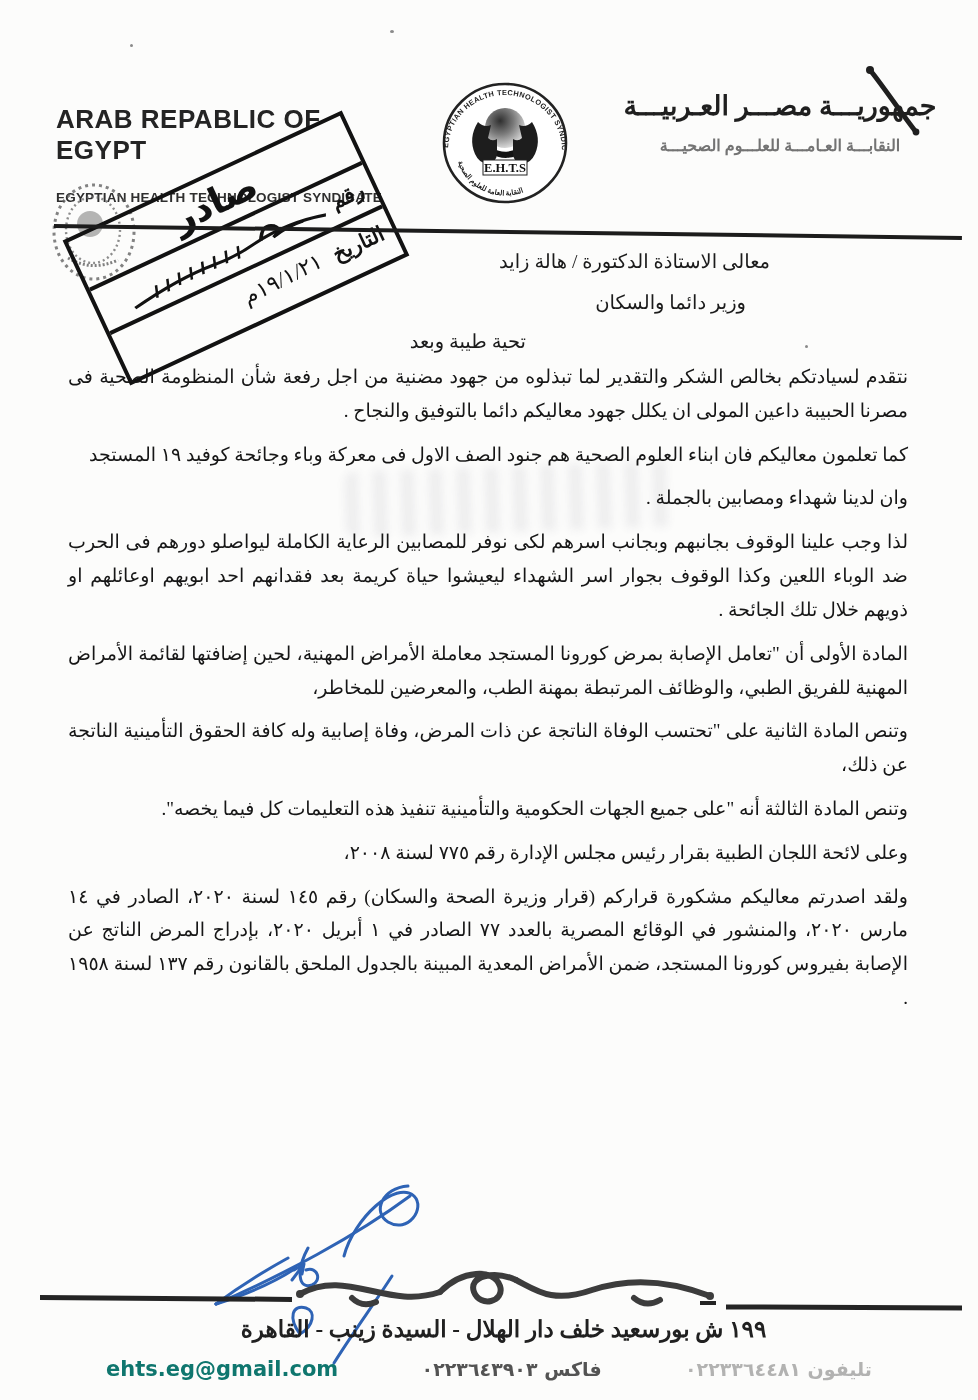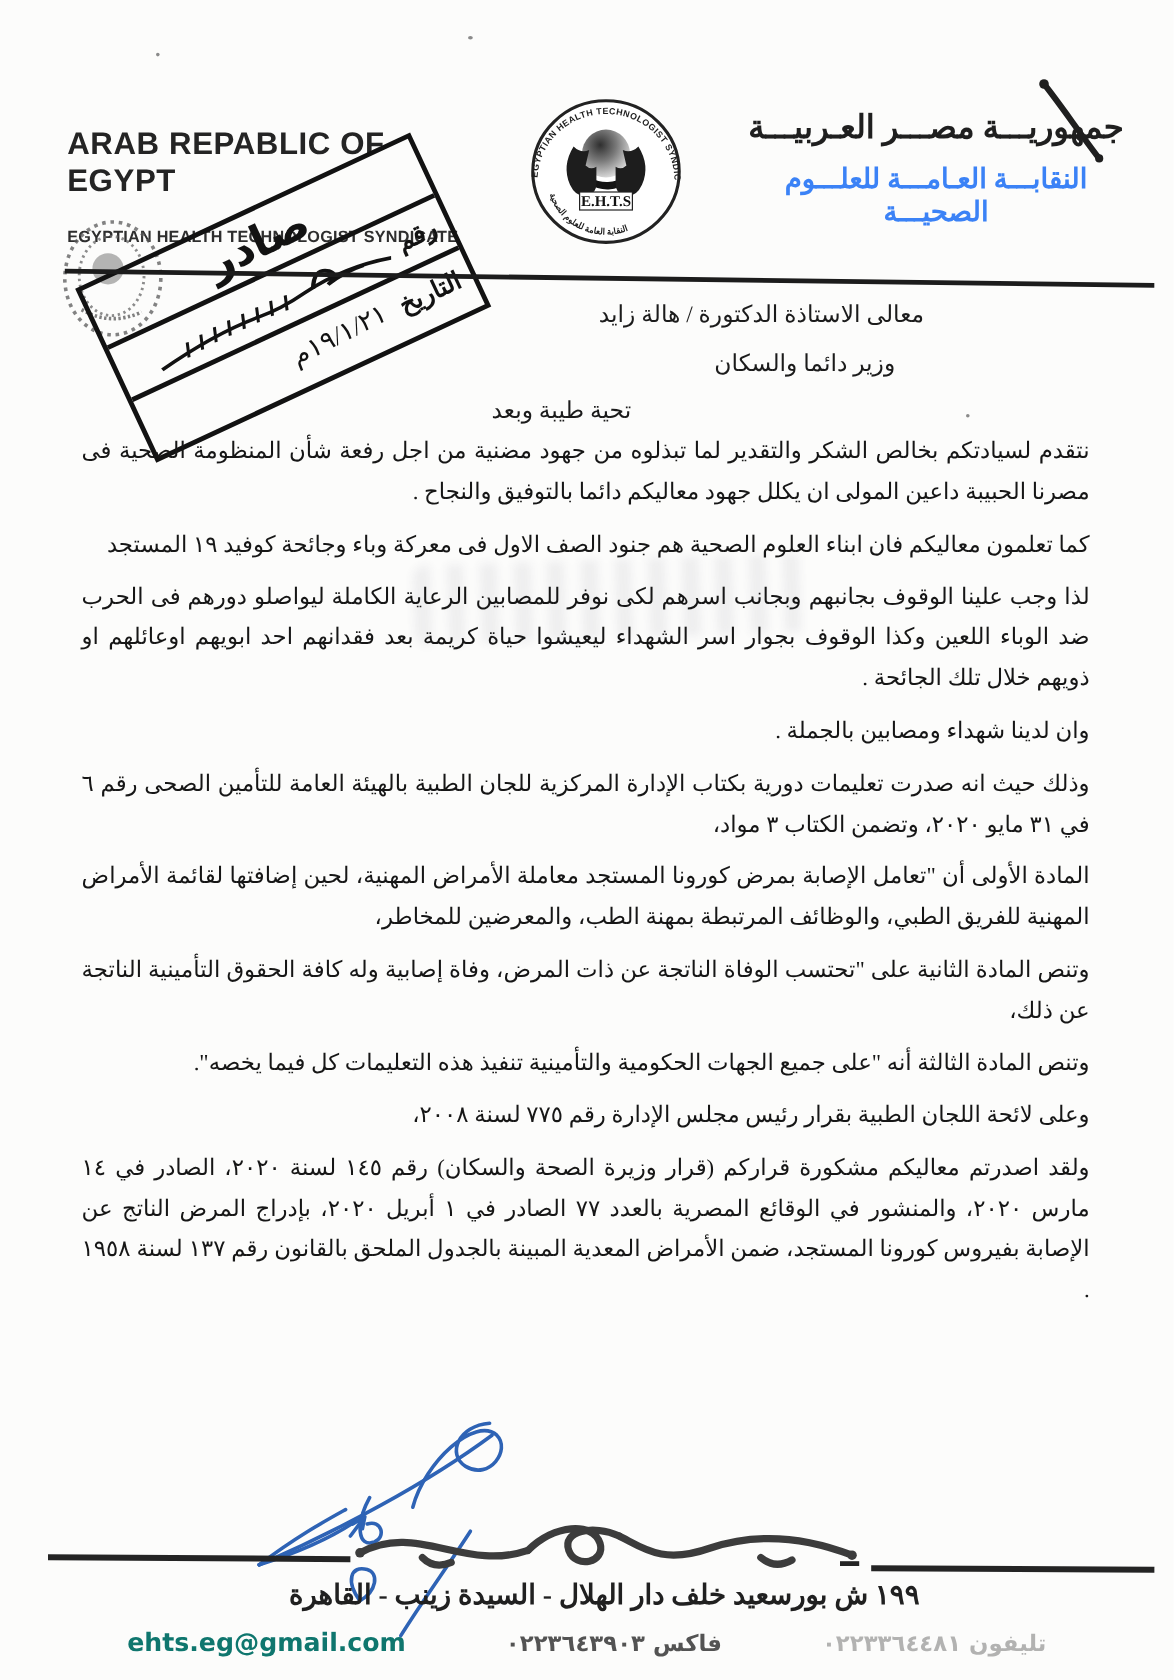--- a/index.html
+++ b/index.html
@@ -8,21 +8,21 @@
     background:#fcfcfb; overflow:hidden;
     font-family:"Liberation Serif", serif; color:#1b1b1b;
   }
   
   .en-header{position:absolute; left:56px; top:104px; width:330px;}
   .en-title{font-family:"Liberation Sans",sans-serif; font-weight:bold; font-size:26px; letter-spacing:.5px; color:#242424; margin:0;}
   .en-sub{font-family:"Liberation Sans",sans-serif; font-weight:bold; font-size:13.5px; color:#2e2e2e; margin-top:24px; letter-spacing:.2px;}
   .logo{position:absolute; left:424px; top:76px; width:162px; height:138px;}
   .ar-header{position:absolute; right:28px; top:89px; width:340px; direction:rtl; text-align:center;}
   .ar-title{font-size:27px; font-weight:bold; color:#1f1f1f; margin:0; line-height:1.3;}
-  .ar-sub{font-size:23px; font-weight:bold; color:#3b82f6; margin-top:12px;}
+  .ar-sub{font-size:16px; font-weight:bold; color:#737373; margin-top:12px;}
   .pen-stroke{position:absolute; left:858px; top:58px; width:72px; height:92px;}
   
   .round-stamp{position:absolute; left:48px; top:180px; width:92px; height:108px; opacity:.75; filter:blur(.6px);}
   .out-stamp{
     position:absolute; left:82px; top:168px; width:300px; height:152px;
     transform:rotate(-25deg); border:4px solid #121212; direction:rtl;
     color:#121212; background:rgba(255,255,255,0);
   }
   .out-stamp .row1{height:50px; display:flex; align-items:center; justify-content:center;
     font-family:"DejaVu Sans",sans-serif; font-weight:bold; font-size:37px; border-bottom:4px solid #121212;}
@@ -149,23 +149,22 @@
 
   <div class="recipient r1">معالى الاستاذة الدكتورة / هالة زايد</div>
   <div class="recipient r2">وزير دائما والسكان</div>
   <div class="recipient r3">تحية طيبة وبعد</div>
 
   <div class="ghost"></div>
 
   <div class="body-text">
     <p>نتقدم لسيادتكم بخالص الشكر والتقدير لما تبذلوه من جهود مضنية من اجل رفعة شأن المنظومة الصحية فى مصرنا الحبيبة داعين المولى ان يكلل جهود معاليكم دائما بالتوفيق والنجاح .</p>
     <p>كما تعلمون معاليكم فان ابناء العلوم الصحية  هم جنود الصف الاول فى معركة وباء وجائحة كوفيد ١٩ المستجد</p>
+    <p>وان لدينا شهداء ومصابين بالجملة .</p>
     <p>لذا وجب علينا الوقوف بجانبهم وبجانب اسرهم لكى نوفر للمصابين الرعاية الكاملة ليواصلو دورهم فى الحرب ضد الوباء اللعين وكذا الوقوف بجوار اسر الشهداء ليعيشوا حياة كريمة بعد فقدانهم احد ابويهم اوعائلهم او ذويهم خلال تلك الجائحة .</p>
-    <p>وان لدينا شهداء ومصابين بالجملة .</p>
-    <p>وذلك  حيث انه صدرت تعليمات دورية بكتاب الإدارة المركزية للجان الطبية  بالهيئة العامة للتأمين الصحى رقم ٦ في ٣١ مايو ٢٠٢٠، وتضمن الكتاب ٣ مواد،</p>
     <p>المادة الأولى أن "تعامل الإصابة بمرض كورونا المستجد معاملة الأمراض المهنية، لحين إضافتها لقائمة الأمراض المهنية للفريق الطبي، والوظائف المرتبطة بمهنة الطب، والمعرضين للمخاطر،</p>
     <p>وتنص المادة الثانية على "تحتسب الوفاة الناتجة عن ذات المرض، وفاة إصابية وله كافة الحقوق التأمينية الناتجة عن ذلك،</p>
     <p>وتنص المادة الثالثة أنه "على جميع الجهات الحكومية والتأمينية تنفيذ هذه التعليمات كل فيما يخصه".</p>
     <p>وعلى لائحة اللجان الطبية بقرار رئيس مجلس الإدارة رقم ٧٧٥ لسنة ٢٠٠٨،</p>
     <p>ولقد اصدرتم معاليكم مشكورة قراركم (قرار وزيرة الصحة والسكان) رقم ١٤٥ لسنة ٢٠٢٠، الصادر في ١٤ مارس ٢٠٢٠، والمنشور في الوقائع المصرية بالعدد ٧٧ الصادر في ١ أبريل ٢٠٢٠، بإدراج المرض الناتج عن الإصابة بفيروس كورونا المستجد، ضمن الأمراض المعدية المبينة بالجدول الملحق بالقانون رقم ١٣٧ لسنة ١٩٥٨ .</p>
   </div>
 
   <svg class="signature" viewBox="0 0 270 215">
     <g stroke="#2e63b5" stroke-width="3" fill="none" stroke-linecap="round">
       <path d="M 148,98 C 158,60 200,22 218,38 C 230,50 212,76 192,64 C 176,54 186,30 212,28"></path>

